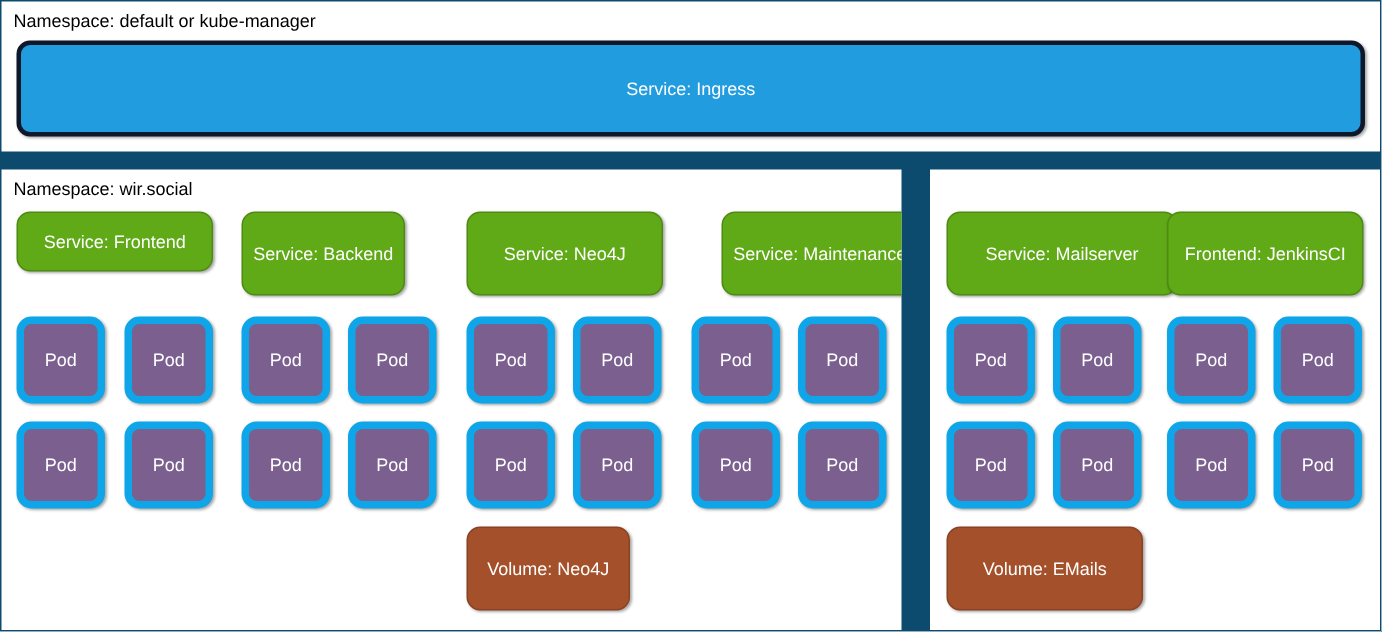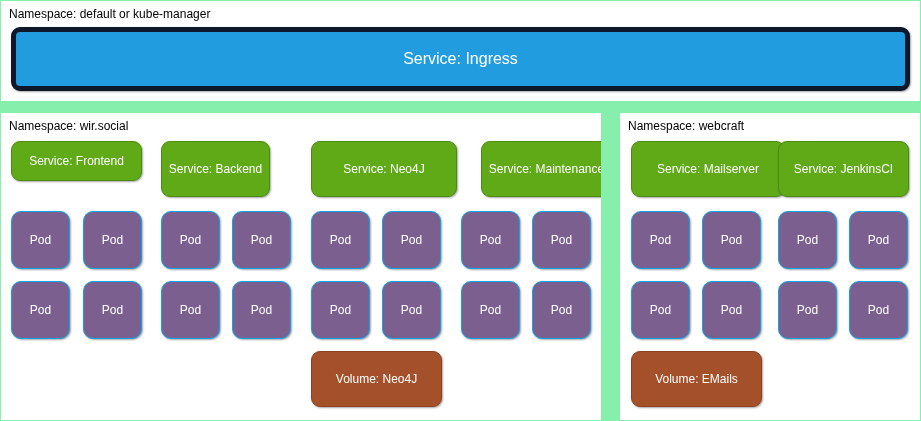--- a/index.html
+++ b/index.html
@@ -9,21 +9,21 @@
     background: #ffffff;
   }
   body {
     font-family: "Liberation Sans", sans-serif;
   }
 
   #diagram {
     position: relative;
     width: 921px;
     height: 421px;
-    background: #86efac;
+    background: #0c4a6e;
     overflow: hidden;
     box-sizing: border-box;
   }
 
   
   .ns-panel {
     position: absolute;
     background: #ffffff;
     box-sizing: border-box;
     overflow: hidden;
@@ -54,30 +54,30 @@
     color: #ffffff;
     font-size: 12px;
     line-height: 14px;
     text-align: center;
     white-space: nowrap;
     box-shadow: 1px 1px 2px rgba(0,0,0,0.35);
   }
 
   .node.ingress {
     background: #209CDF;
-    border: 5px solid #0f172a;
-    font-size: 16px;
+    border: 3px solid #0f172a;
+    font-size: 12px;
   }
   .node.service {
     background: #60A917;
     border: 1px solid #4e8b12;
   }
   .node.pod {
     background: #7B5F8E;
-    border: 1px solid #0ea5e9;
+    border: 5px solid #0ea5e9;
     border-radius: 10px;
   }
   .node.volume {
     background: #A4502A;
     border: 1px solid #8a4223;
   }
 </style>
 </head>
 <body>
 
@@ -96,44 +96,43 @@
     <div class="node pod" style="left:82px; top:98px; width:59px; height:58px;">Pod</div>
     <div class="node pod" style="left:10px; top:168px; width:59px; height:58px;">Pod</div>
     <div class="node pod" style="left:82px; top:168px; width:59px; height:58px;">Pod</div>
 
     <div class="node service" style="left:160px; top:28px; width:109px; height:56px;">Service: Backend</div>
     <div class="node pod" style="left:160px; top:98px; width:59px; height:58px;">Pod</div>
     <div class="node pod" style="left:231px; top:98px; width:59px; height:58px;">Pod</div>
     <div class="node pod" style="left:160px; top:168px; width:59px; height:58px;">Pod</div>
     <div class="node pod" style="left:231px; top:168px; width:59px; height:58px;">Pod</div>
 
-    <div class="node service" style="left:310px; top:28px; width:146px; height:56px;text-align:right;">Service: Neo4J</div>
+    <div class="node service" style="left:310px; top:28px; width:131px; height:56px;text-align:right;">Service: Neo4J</div>
     <div class="node pod" style="left:310px; top:98px; width:59px; height:58px;">Pod</div>
     <div class="node pod" style="left:381px; top:98px; width:59px; height:58px;">Pod</div>
     <div class="node pod" style="left:310px; top:168px; width:59px; height:58px;">Pod</div>
     <div class="node pod" style="left:381px; top:168px; width:59px; height:58px;">Pod</div>
-    <div class="node volume" style="left:310px; top:238px; width:131px; height:56px;">Volume: Neo4J</div>
+    <div class="node volume" style="left:310px; top:238px; width:109px; height:56px;">Volume: Neo4J</div>
 
     <div class="node service" style="left:460px; top:28px; width:131px; height:56px;margin-left:20px;">Service: Maintenance</div>
     <div class="node pod" style="left:460px; top:98px; width:59px; height:58px;">Pod</div>
     <div class="node pod" style="left:531px; top:98px; width:59px; height:58px;">Pod</div>
     <div class="node pod" style="left:460px; top:168px; width:59px; height:58px;">Pod</div>
     <div class="node pod" style="left:531px; top:168px; width:59px; height:58px;">Pod</div>
   </div>
 
   <div class="ns-panel" id="ns-right">
-    <div class="ns-label">Namespace: webcraft</div>
 
     <div class="node service" style="left:11px; top:28px; width:154px; height:56px;">Service: Mailserver</div>
     <div class="node pod" style="left:11px; top:98px; width:59px; height:58px;">Pod</div>
     <div class="node pod" style="left:82px; top:98px; width:59px; height:58px;">Pod</div>
     <div class="node pod" style="left:11px; top:168px; width:59px; height:58px;">Pod</div>
     <div class="node pod" style="left:82px; top:168px; width:59px; height:58px;">Pod</div>
     <div class="node volume" style="left:11px; top:238px; width:131px; height:56px;">Volume: EMails</div>
 
-    <div class="node service" style="left:158px; top:28px; width:131px; height:56px;">Service: JenkinsCI</div>
+    <div class="node service" style="left:158px; top:28px; width:131px; height:56px;">Frontend: JenkinsCI</div>
     <div class="node pod" style="left:158px; top:98px; width:59px; height:58px;">Pod</div>
     <div class="node pod" style="left:229px; top:98px; width:59px; height:58px;">Pod</div>
     <div class="node pod" style="left:158px; top:168px; width:59px; height:58px;">Pod</div>
     <div class="node pod" style="left:229px; top:168px; width:59px; height:58px;">Pod</div>
   </div>
 
 </div>
 
 </body></html>

